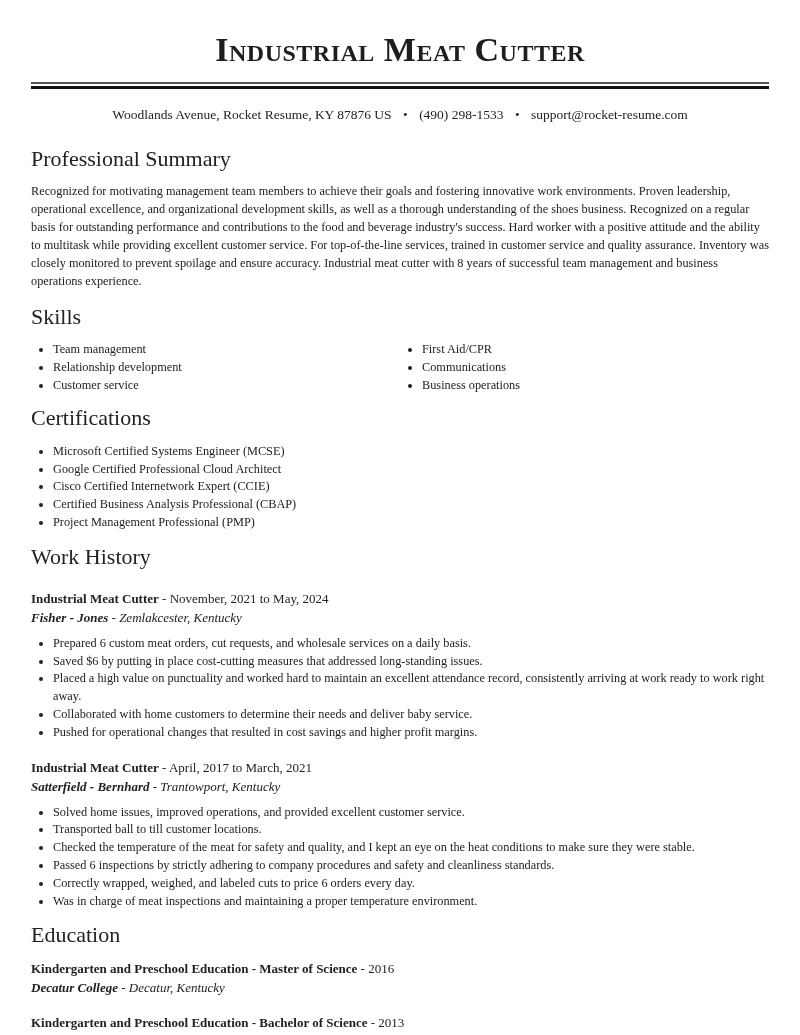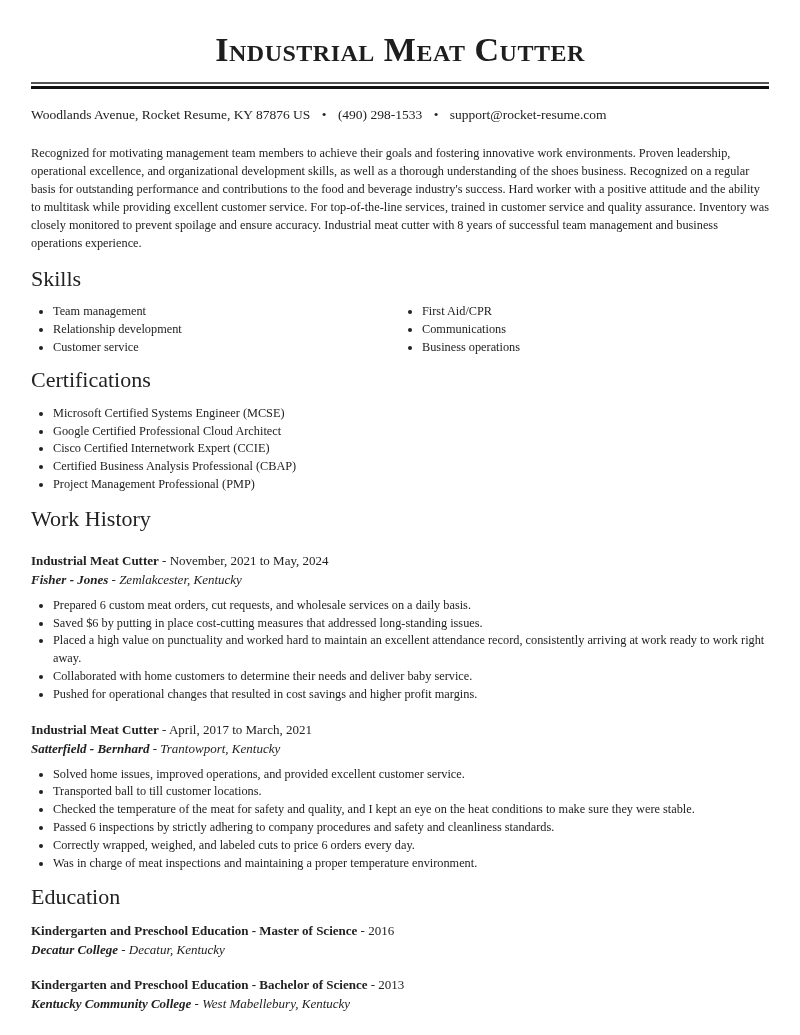--- a/index.html
+++ b/index.html
@@ -23,20 +23,21 @@
   }
   .rule {
     margin-top: 0;
     height: 6px;
     border-top: 2px solid #555;
     border-bottom: 3px solid #111;
     box-sizing: border-box;
     height: 7px;
   }
   .contact {
+    text-align: center;
     font-size: 13.5px;
     margin-top: 17px;
     color: #222;
     line-height: 18px;
   }
   .contact .sep { margin: 0 8px; }
   h2 {
     font-weight: normal;
     font-size: 22px;
     margin: 0;
@@ -81,20 +82,21 @@
 
   <div class="contact">
     <span>Woodlands Avenue, Rocket Resume, KY 87876 US</span>
     <span class="sep">•</span>
     <span>(490) 298-1533</span>
     <span class="sep">•</span>
     <span>support@rocket-resume.com</span>
   </div>
 
   <section class="sec-summary">
+    <h2>Professional Summary</h2>
     <p class="summary">Recognized for motivating management team members to achieve their goals and fostering innovative work environments. Proven leadership, operational excellence, and organizational development skills, as well as a thorough understanding of the shoes business. Recognized on a regular basis for outstanding performance and contributions to the food and beverage industry's success. Hard worker with a positive attitude and the ability to multitask while providing excellent customer service. For top-of-the-line services, trained in customer service and quality assurance. Inventory was closely monitored to prevent spoilage and ensure accuracy. Industrial meat cutter with 8 years of successful team management and business operations experience.</p>
   </section>
 
   <section class="sec-skills">
     <h2>Skills</h2>
     <div class="skills">
       <ul>
         <li>Team management</li>
         <li>Relationship development</li>
         <li>Customer service</li>

